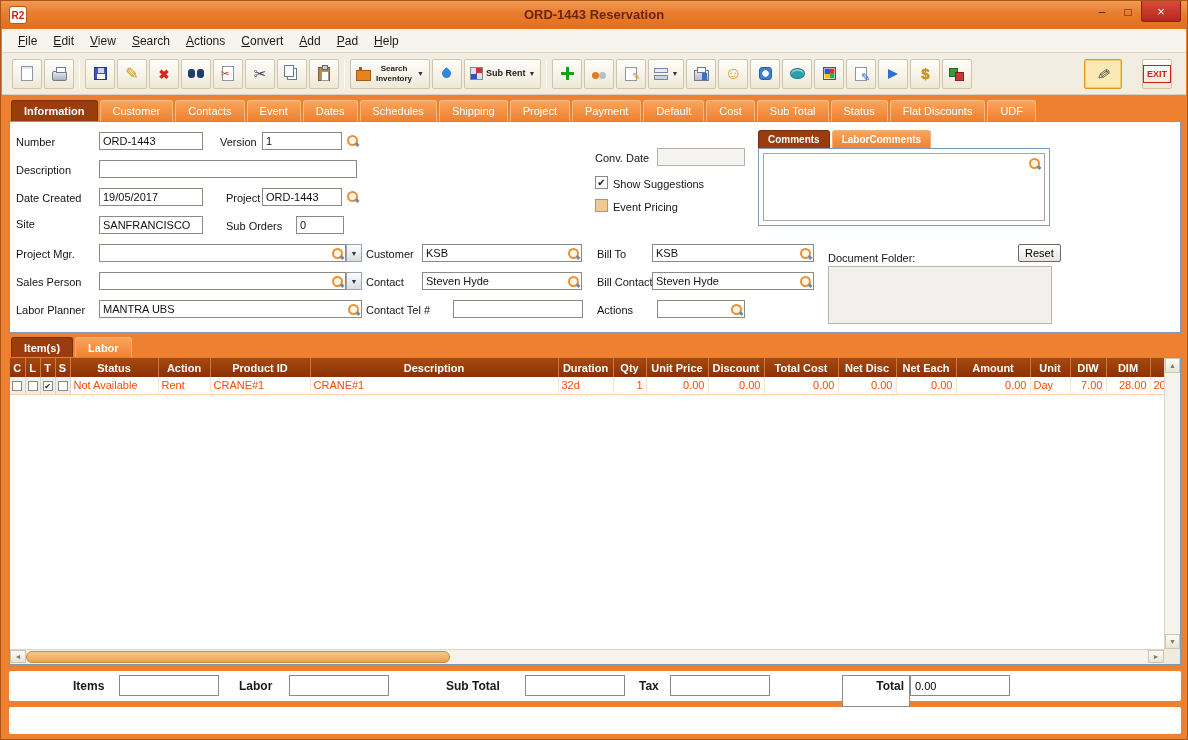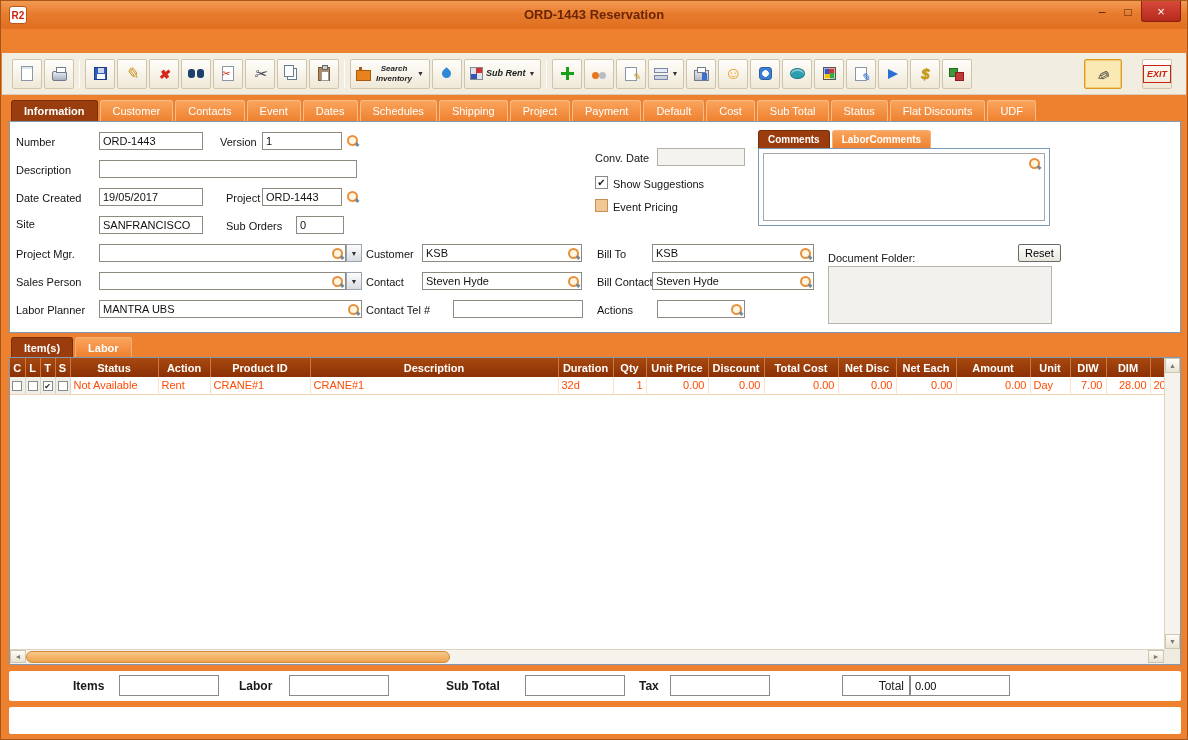--- a/index.html
+++ b/index.html
@@ -21,21 +21,21 @@
     border:1px solid #8a1f14; border-top:none; border-radius:0 0 3px 3px; font-size:13px; }
 
   
   .menubar { position:absolute; left:1px; right:1px; top:28px; height:24px; background:#f7f4ee;
     border-bottom:1px solid #ddd4c4; display:flex; align-items:center; padding-left:8px; }
   .menu-item { font-size:12px; color:#1a1a1a; padding:3px 8px; cursor:pointer; }
   .menu-item::first-letter { text-decoration:underline; }
 
   
   .toolbar { position:absolute; left:1px; right:1px; top:52px; height:42px; background:#f2ede1;
-    border-bottom:1px solid #d8cfbc; display:flex; align-items:center; padding:0 10px; gap:2px;font-style:italic; }
+    border-bottom:1px solid #d8cfbc; display:flex; align-items:center; padding:0 10px; gap:2px; }
   .tbtn { width:30px; height:30px; border:1px solid #cfc5ad; border-radius:2px; flex:0 0 auto;
     background:linear-gradient(#fffefb,#efe8d7); display:flex; align-items:center; justify-content:center;
     cursor:pointer; gap:3px; }
   .tbtn.wide { width:auto; padding:0 5px; }
   .tbtn.active { background:#fbe9b4; border-color:#dd9a22; box-shadow:inset 0 0 0 1px #f2cc74; width:38px; }
   .tsep { width:1px; height:28px; background:#c8bea8; border-right:1px solid #fffdf6; margin:0 3px; flex:0 0 auto; }
   .tlabel { font-size:8px; font-weight:bold; color:#222; line-height:1.15; width:40px; text-align:center; }
   .tlabel.one { font-size:9px; width:auto; }
   .dd { font-size:7px; color:#333; }
   .spacer { flex:1; }
@@ -153,39 +153,50 @@
     color:#7a7a72; font-size:7px; display:flex; align-items:center; justify-content:center; cursor:pointer; }
   .hthumb { position:absolute; left:16px; top:1px; bottom:1px; width:424px; border-radius:7px;
     background:linear-gradient(#f8c888,#eda24e); border:1px solid #d08a3c; cursor:pointer; }
   .corner { position:absolute; right:0; bottom:0; width:16px; height:15px; background:#efebe0; }
 
   
   .summary { position:absolute; left:8px; top:670px; width:1172px; height:30px; background:#fff; border-radius:2px; }
   .sumlbl { position:absolute; font-size:12px; font-weight:bold; color:#1a1a1a; }
   .sumfld { position:absolute; height:21px; width:100px; border:1px solid #8a8a8a; background:#fff;
     font-size:11px; font-family:"Liberation Sans",sans-serif; padding:0 4px; outline:none; }
-  .sumlblbox { position:absolute; height:21px; border:1px solid #8a8a8a; background:#fff;
-    font-size:12px; font-weight:normal; color:#1a1a1a; text-align:right; padding:3px 5px 0 0; }
+  .sumlblbox { position:absolute; height:32px; border:1px solid #8a8a8a; background:#fff;
+    font-size:12px; font-weight:bold; color:#1a1a1a; text-align:right; padding:3px 5px 0 0; }
   .statusbar { position:absolute; left:8px; top:706px; width:1172px; height:27px; background:#fff; border-radius:2px; }
 </style>
 </head>
 <body>
 
 <div class="window">
 
   <div class="titlebar">
     <span class="logo">R2</span>
     <span class="title">ORD-1443 Reservation</span>
     <div class="winbtns">
       <span class="wbtn">–</span>
       <span class="wbtn">□</span>
       <span class="wbtn close">×</span>
     </div>
   </div>
 
+  <div class="menubar">
+    <span class="menu-item">File</span>
+    <span class="menu-item">Edit</span>
+    <span class="menu-item">View</span>
+    <span class="menu-item">Search</span>
+    <span class="menu-item">Actions</span>
+    <span class="menu-item">Convert</span>
+    <span class="menu-item">Add</span>
+    <span class="menu-item">Pad</span>
+    <span class="menu-item">Help</span>
+  </div>
 
   <div class="toolbar">
     <div class="tbtn">
         <span class="i i-new"></span>
       </div>
     <div class="tbtn">
         <span class="i i-print"></span>
       </div>
     <div class="tsep"></div>
     <div class="tbtn">

